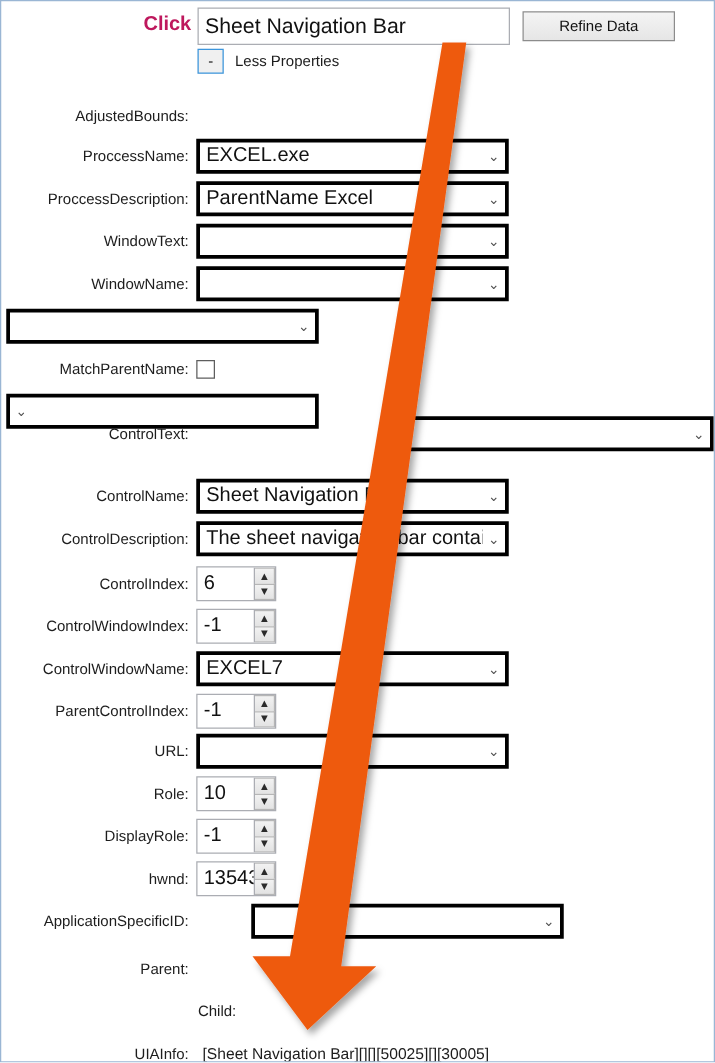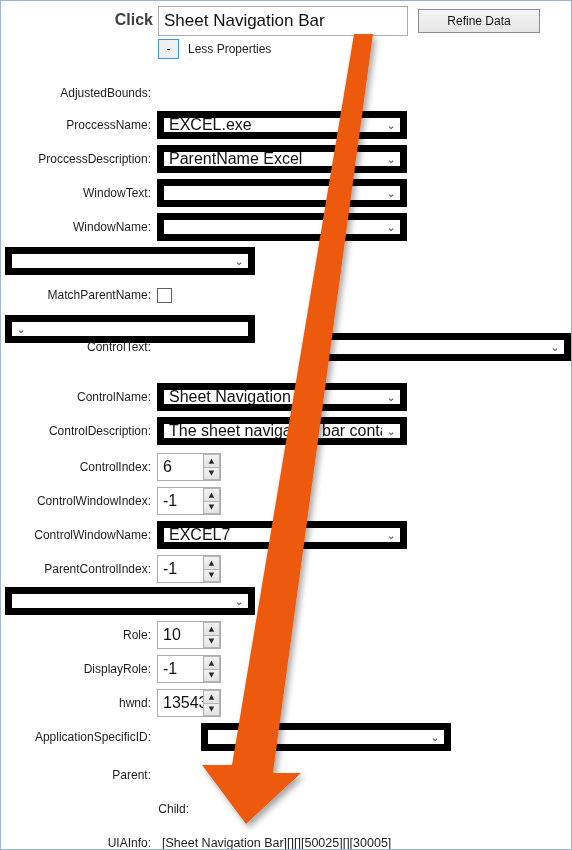--- a/index.html
+++ b/index.html
@@ -51,21 +51,21 @@
   .field-wrap {
     margin-left: 4px;
     position: relative;
   }
 
   
   .combo {
     position: relative;
     height: 28px;
     box-sizing: border-box;
-    border: 7px solid #000000;
+    border: 3px solid #000000;
     background: #ffffff;
     display: flex;
     align-items: center;
     overflow: hidden;
   }
   .combo .val {
     font-size: 16px;
     color: #111111;
     padding-left: 5px;
     white-space: nowrap;
@@ -221,21 +221,21 @@
     height: 850px;
     pointer-events: none;
   }
 </style>
 </head>
 <body>
 
 <div id="app" style="border-color: rgb(154, 182, 212);">
   <div class="inner">
 
-    <div id="click-label" style="color: #404040;">Click</div>
+    <div id="click-label" style="color: #be185d;">Click</div>
 
     <div id="target-input" title="Sheet Navigation Bar">Sheet Navigation Bar</div>
 
     <div id="refine-btn">Refine Data</div>
 
     <div id="less-props-row">
       <div id="less-props-btn" style="border-color: rgb(60, 150, 221);">-</div>
       <div id="less-props-label">Less Properties</div>
     </div>
 
@@ -367,20 +367,21 @@
             <div class="spin">
               <div class="val">-1</div>
               <div class="btns">
                 <div class="sb up">▲</div>
                 <div class="sb down">▼</div>
               </div>
             </div>
           </div>
         </div>
         <div class="row" style="top: 584px;">
+          <div class="lbl"><span>URL:</span></div>
           <div class="field-wrap">
             <div class="combo combo-w250">
               <div class="val"></div>
               <div class="chev">⌄</div>
             </div>
           </div>
         </div>
         <div class="row" style="top: 618px;">
           <div class="lbl"><span>Role:</span></div>
           <div class="field-wrap">

